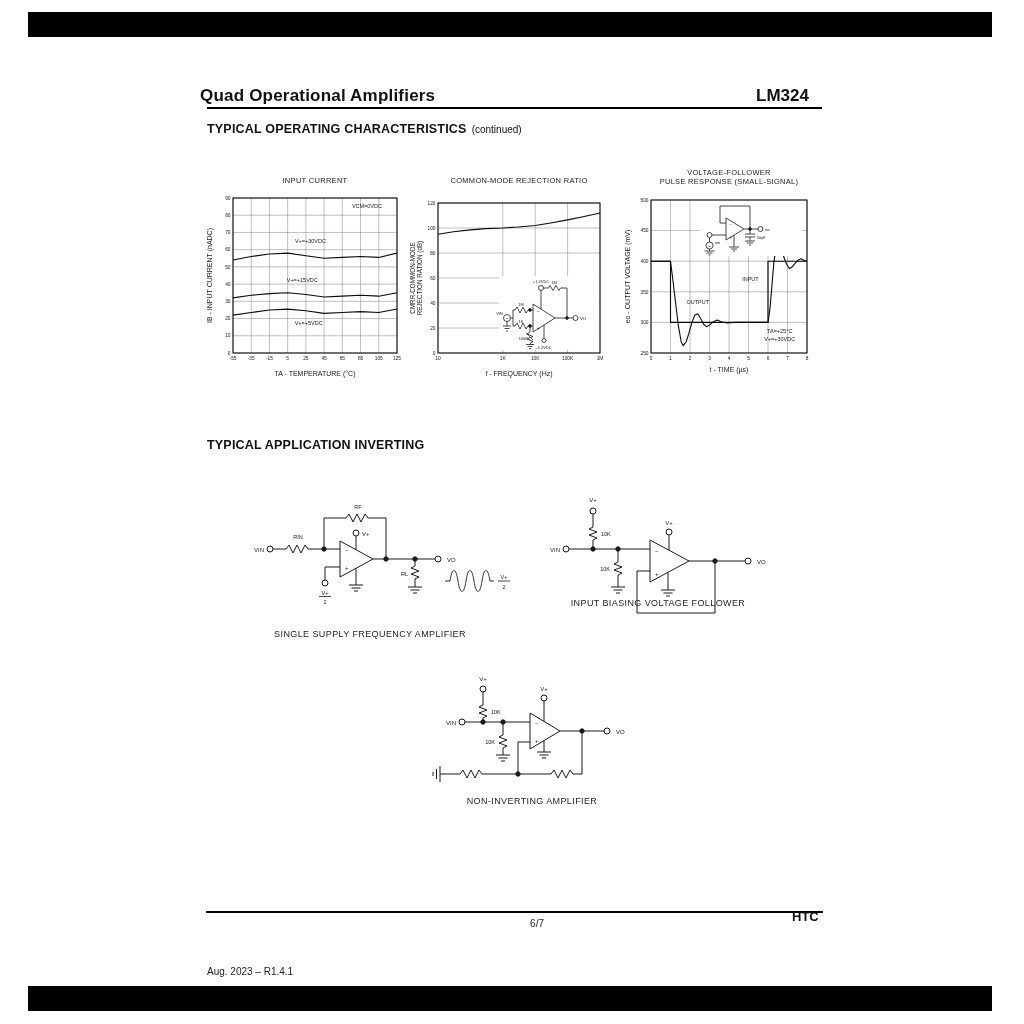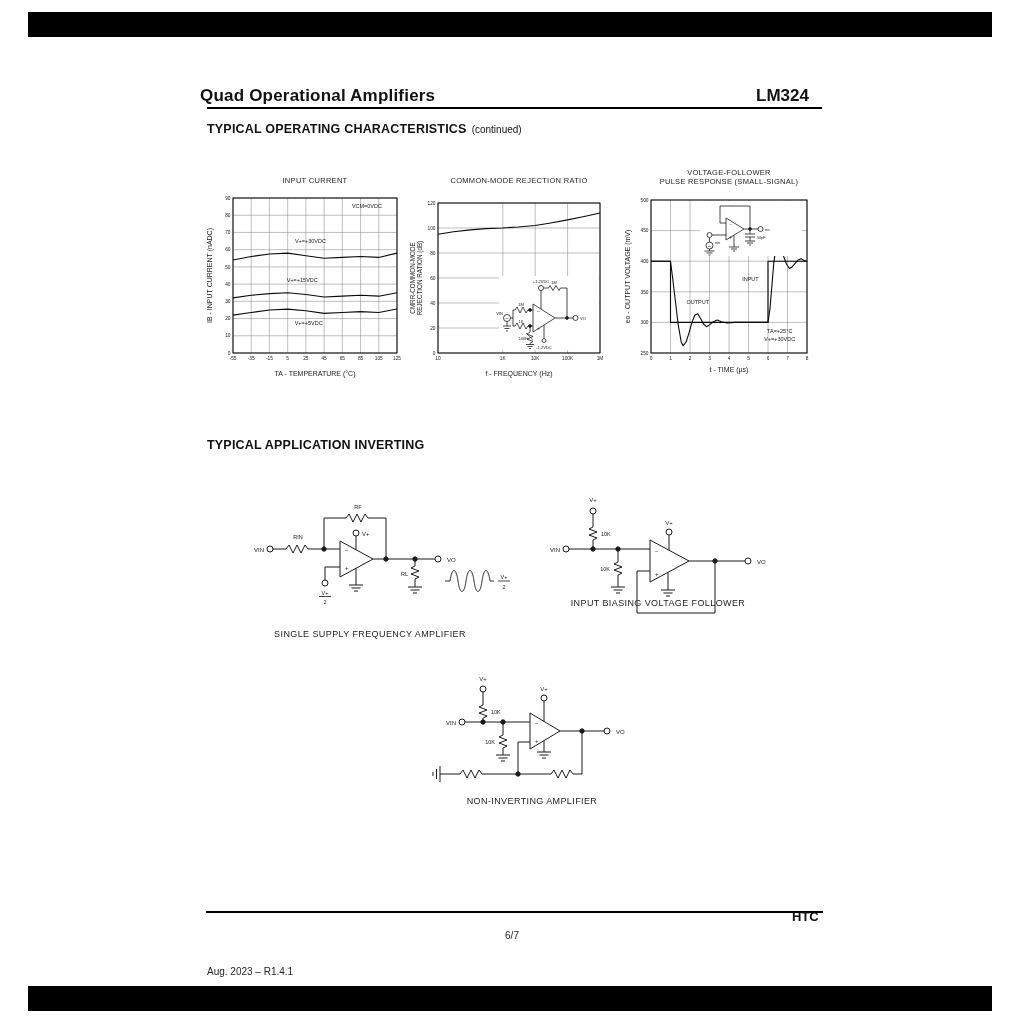--- a/index.html
+++ b/index.html
@@ -324,14 +324,14 @@
   <text x="65" y="84" font-size="5.5" text-anchor="end">10K</text>
   <text x="114" y="31" font-size="6" text-anchor="middle">V+</text>
   <text x="105" y="65" font-size="6">−</text>
   <text x="105" y="83" font-size="6">+</text>
   <text x="186" y="73.5" font-size="6">VO</text>
 </svg>
 <div class="abs caption" style="left:412px;top:796px;width:240px;">NON-INVERTING AMPLIFIER</div>
 
 <div class="abs rule" style="left:206px;top:911px;width:617px;height:2px;"></div>
 <div class="abs footer-txt" style="left:207px;top:922px;margin-top:44px;">Aug. 2023 – R1.4.1</div>
-<div class="abs footer-txt" style="left:480px;top:918px;width:64px;text-align:center;margin-top:12px;">6/7</div>
+<div class="abs footer-txt" style="left:480px;top:918px;width:64px;text-align:right;">6/7</div>
 <div class="abs footer-brand" style="left:792px;top:909px;">HTC</div>
 
 </body></html>

